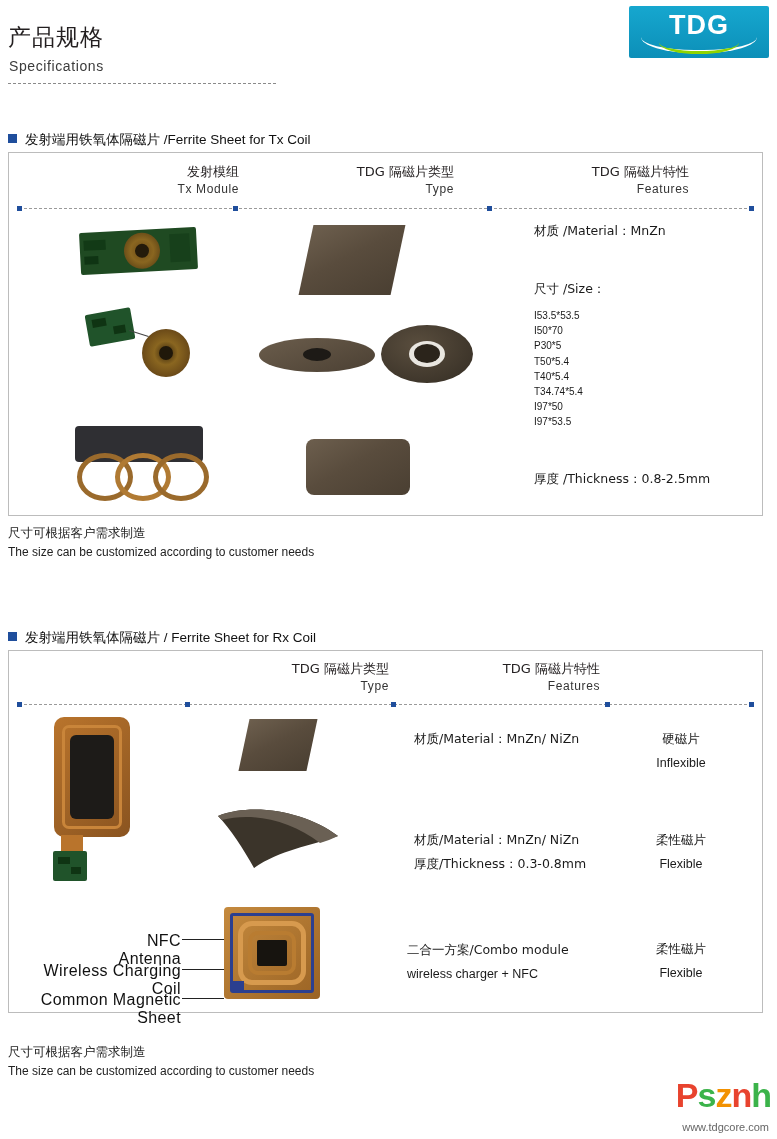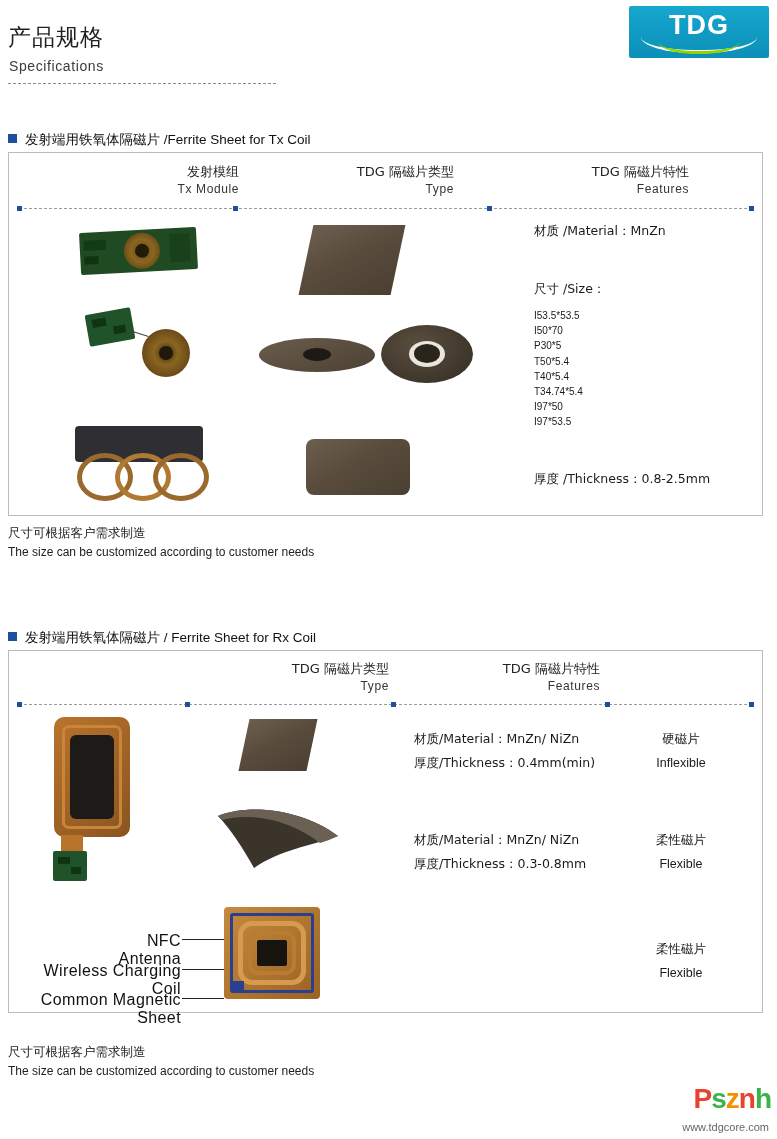--- a/index.html
+++ b/index.html
@@ -74,21 +74,21 @@
   .sheet{
     background:linear-gradient(150deg,#6d5f4e 0%,#594c3d 45%,#4a3f32 100%);
   }
   .pcb{background:#1f4a22;border-radius:2px;}
   .pcb2{background:#20532a;border-radius:2px;}
 
   .label-line{position:absolute;border-top:1px solid #222;}
   .ann{position:absolute;font-size:16px;letter-spacing:.4px;color:#111;text-align:right;}
 
   
-  .footer-logo{position:absolute;right:6px;bottom:24px;font-size:28px;font-weight:bold;letter-spacing:-1px;}
+  .footer-logo{position:absolute;right:6px;bottom:24px;font-size:34px;font-weight:bold;letter-spacing:-1px;}
   .footer-url{position:absolute;right:8px;bottom:6px;font-size:11px;color:#666;}
 </style>
 </head>
 <body>
 
 <div class="header">
   <div class="title-cn">产品规格</div>
   <div class="title-en">Specifications</div>
   <div class="title-rule"></div>
   <div class="logo">
@@ -227,36 +227,39 @@
   <div class="art sheet" style="left:235px;top:68px;width:68px;height:52px;transform:skewX(-12deg);"></div>
   <div class="art" style="left:205px;top:155px;width:128px;height:66px;">
     <svg width="128" height="66" viewBox="0 0 128 66">
       <path d="M4,10 C40,-4 92,6 124,30 C96,40 66,44 40,62 C30,44 16,22 4,10 Z" fill="#3b342a"></path>
       <path d="M4,10 C40,-4 92,6 124,30 C118,33 112,35 106,37 C76,14 38,6 8,14 Z" fill="#6a6054"></path>
     </svg>
   </div>
 
   <div class="cell" style="left:405px;top:76px;line-height:1.95;">
     <div class="cn">材质/Material：MnZn/ NiZn</div>
-    <div class="cn">厚度/Thickness：0.4mm(min)</div>
   </div>
   <div class="cell" style="left:630px;top:76px;line-height:1.95;text-align:center;width:84px;">
     <div class="cn">硬磁片</div>
     <div>Inflexible</div>
   </div>
 
   <div class="cell" style="left:405px;top:177px;line-height:1.95;">
     <div class="cn">材质/Material：MnZn/ NiZn</div>
     <div class="cn">厚度/Thickness：0.3-0.8mm</div>
   </div>
   <div class="cell" style="left:630px;top:177px;line-height:1.95;text-align:center;width:84px;">
     <div class="cn">柔性磁片</div>
     <div>Flexible</div>
   </div>
 
+  <div class="cell" style="left:398px;top:286px;line-height:2.0;">
+    <div class="cn">二合一方案/Combo module</div>
+    <div>wireless charger + NFC</div>
+  </div>
   <div class="cell" style="left:630px;top:286px;line-height:1.95;text-align:center;width:84px;">
     <div class="cn">柔性磁片</div>
     <div>Flexible</div>
   </div>
 
   <div class="ann" style="left:80px;top:281px;width:92px;">NFC  Antenna</div>
   <div class="label-line" style="left:173px;top:288px;width:42px;"></div>
 
   <div class="ann" style="left:20px;top:311px;width:152px;">Wireless  Charging  Coil</div>
   <div class="label-line" style="left:173px;top:318px;width:42px;"></div>

